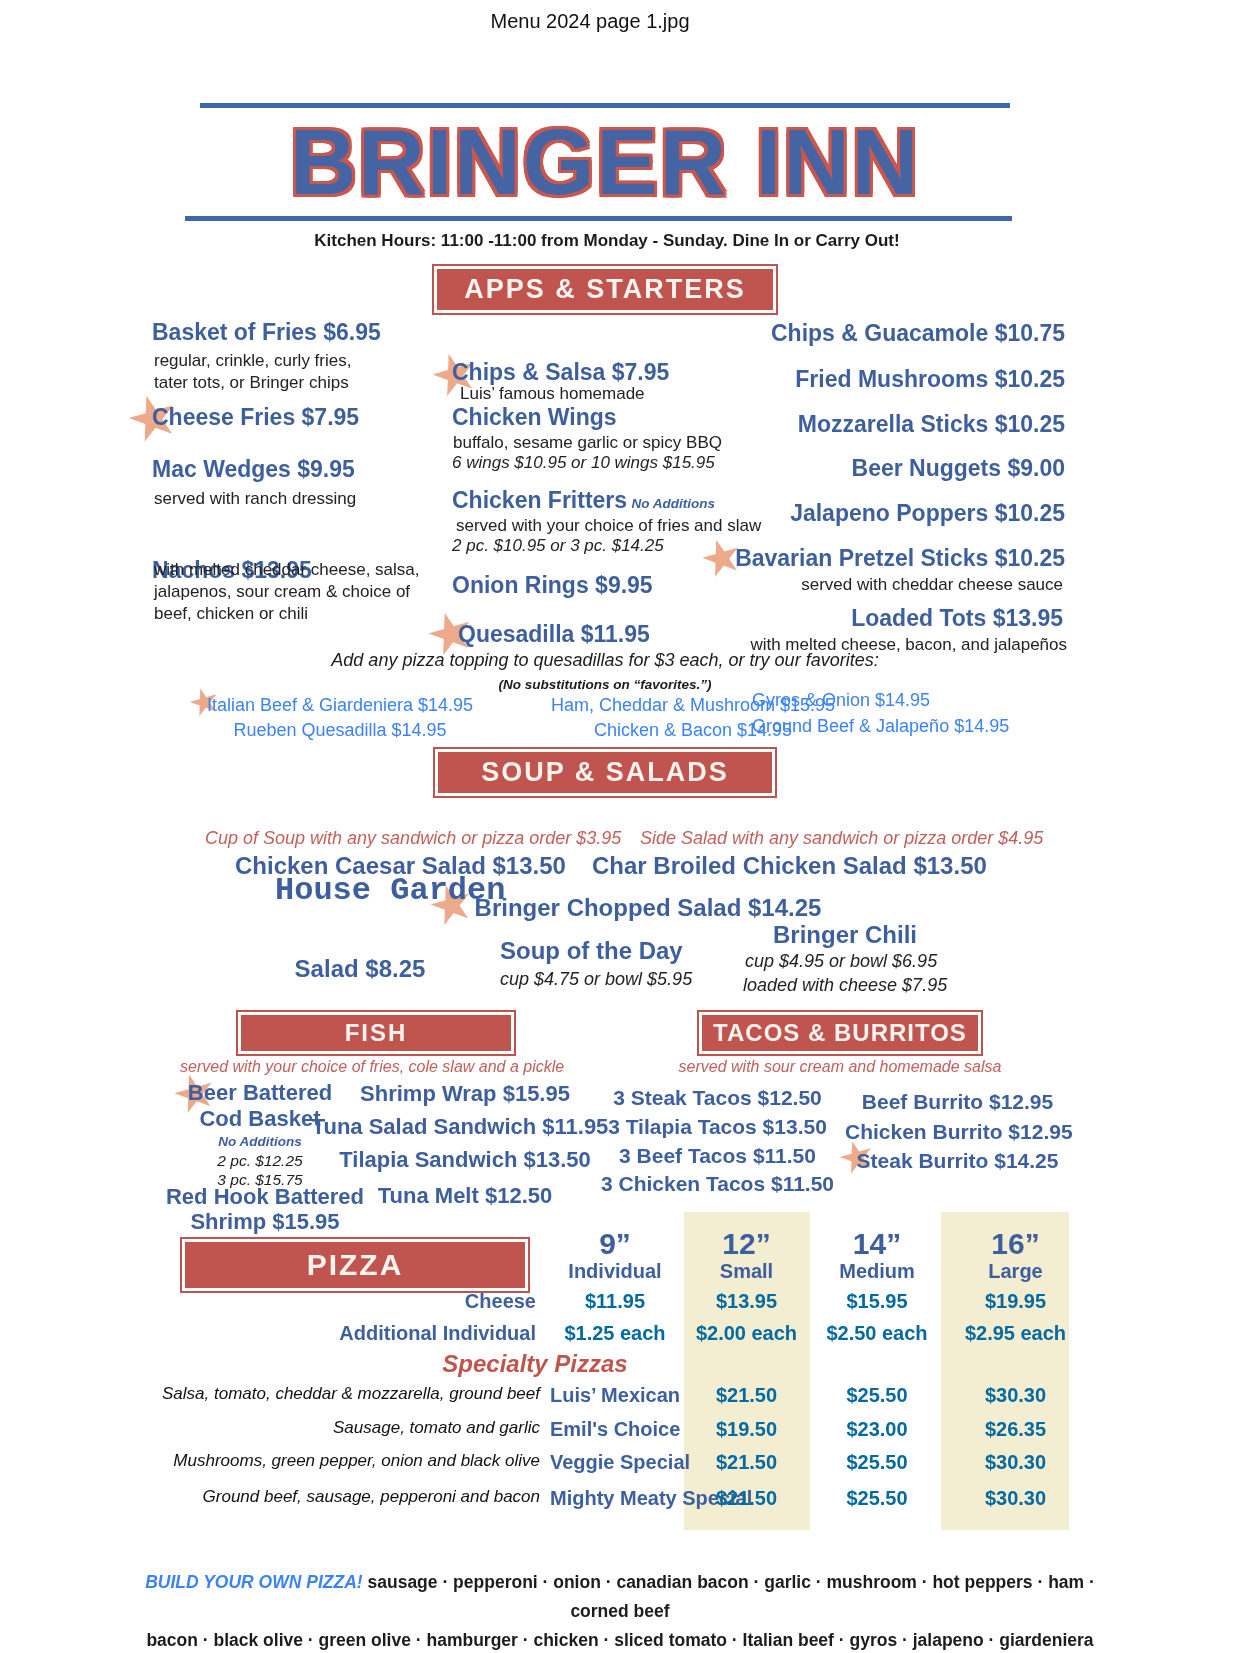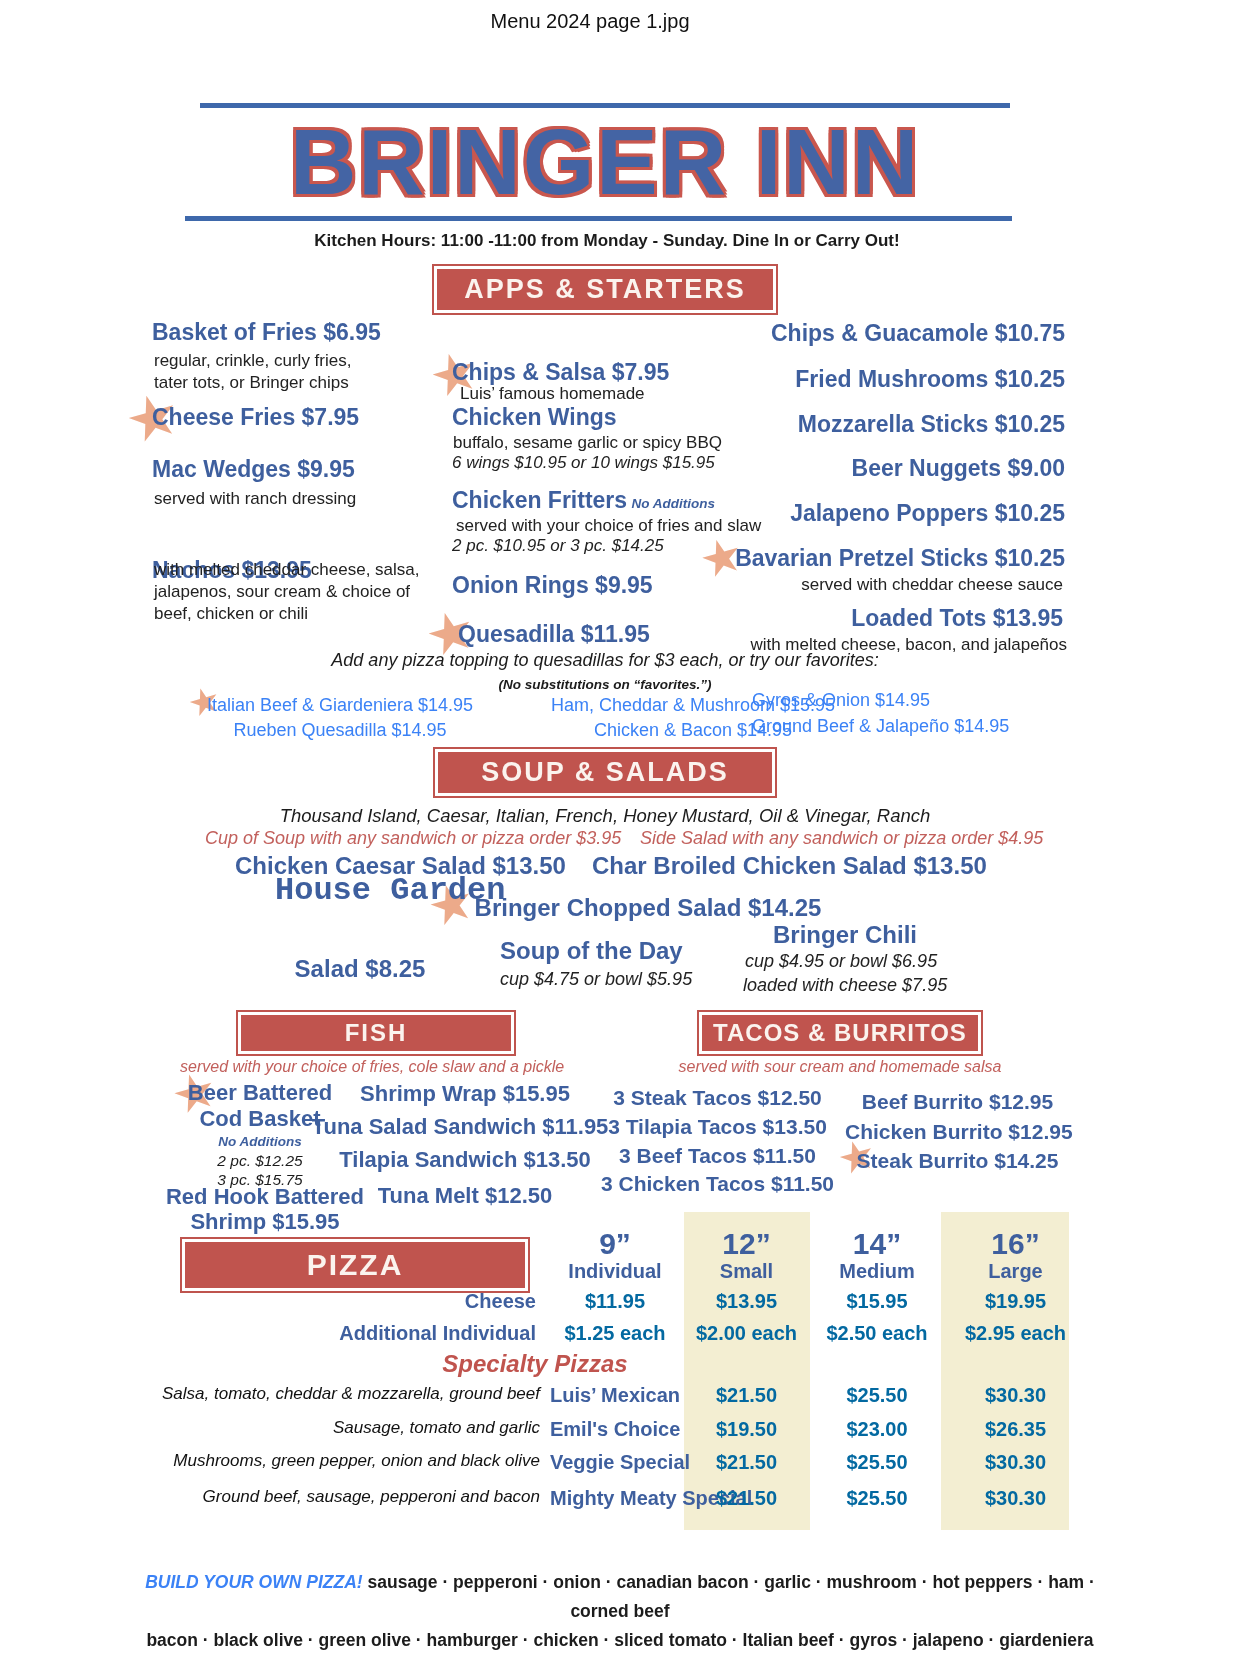--- a/index.html
+++ b/index.html
@@ -106,21 +106,20 @@
   <div class="abs fav ctr" style="left:150px;top:695px;width:380px;">Italian Beef &amp; Giardeniera $14.95</div>
   <div class="abs fav ctr" style="left:528px;top:695px;width:330px;">Ham, Cheddar &amp; Mushroom $15.95</div>
   <div class="abs fav" style="left:752px;top:690px;width:280px;">Gyros &amp; Onion $14.95</div>
   <div class="abs fav ctr" style="left:150px;top:720px;width:380px;">Rueben Quesadilla $14.95</div>
   <div class="abs fav ctr" style="left:528px;top:720px;width:330px;">Chicken &amp; Bacon $14.95</div>
   <div class="abs fav" style="left:752px;top:716px;width:280px;">Ground Beef &amp; Jalapeño $14.95</div>
 
   <div class="banner-outer" style="left:433px;top:747px;width:334px;">
     <div class="banner-inner">SOUP &amp; SALADS</div>
   </div>
-  <div class="abs ctr it" style="top:805px;left:0;width:1210px;font-size:18.5px;z-index:2;">Thousand Island, Caesar, Italian, French, Honey Mustard, Oil &amp; Vinegar, Ranch</div>
   <div class="abs rednote" style="left:205px;top:828px;">Cup of Soup with any sandwich or pizza order $3.95</div>
   <div class="abs rednote" style="left:640px;top:828px;">Side Salad with any sandwich or pizza order $4.95</div>
 
   <div class="abs item" style="left:235px;top:852px;font-size:24px;">Chicken Caesar Salad $13.50</div>
   <div class="abs item" style="left:592px;top:852px;font-size:24px;">Char Broiled Chicken Salad $13.50</div>
 
   <span class="star" style="left:428px;top:878px;font-size:52px;">★</span>
   <div class="abs item ctr" style="left:40px;top:894px;width:1216px;font-size:24px;">Bringer Chopped Salad $14.25</div>
 
   <div class="abs item ctr" style="left:275px;top:872px;width:170px;font-size:32px;font-family:Liberation Mono, monospace;">House Garden</div>

